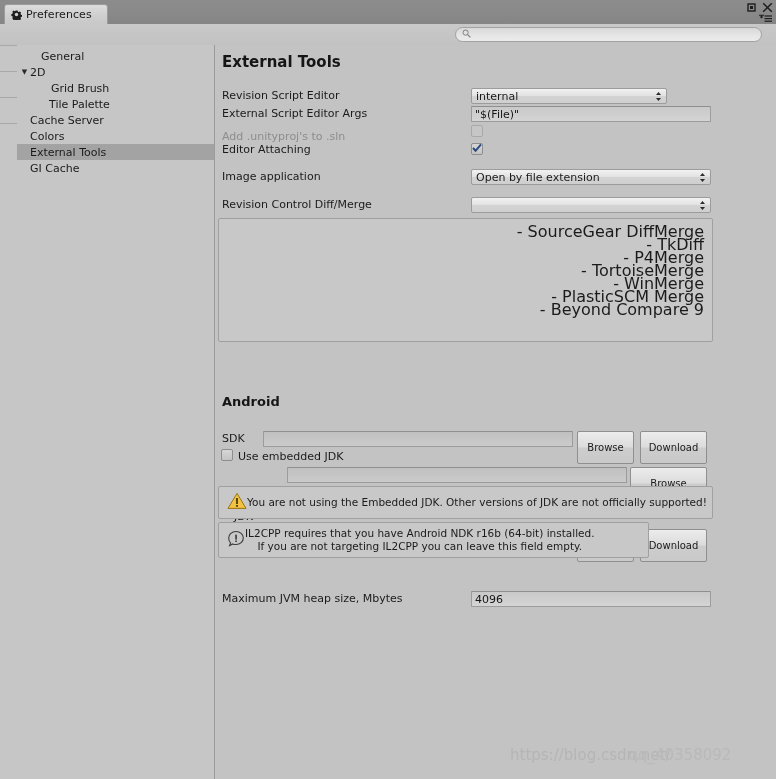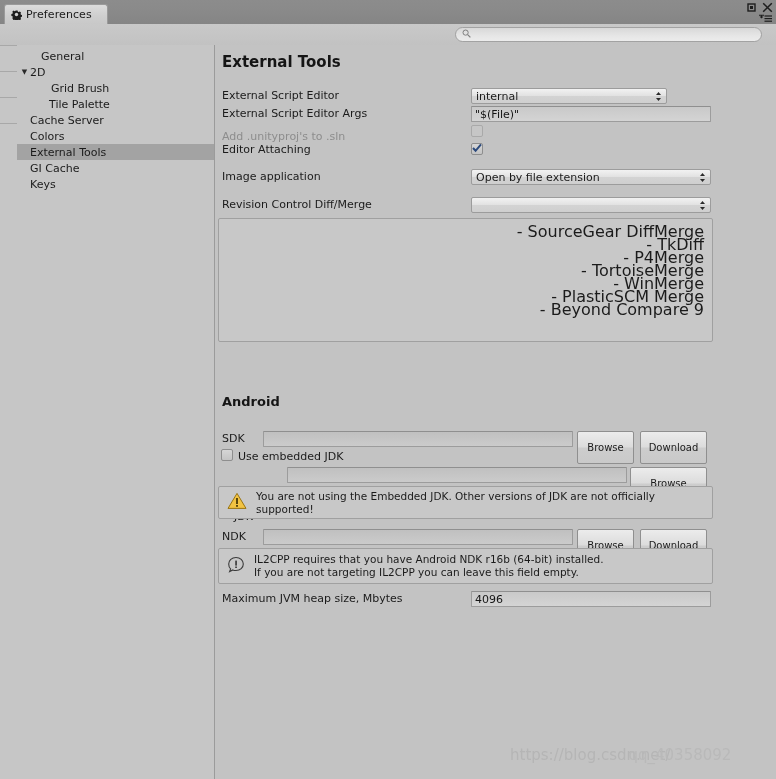--- a/index.html
+++ b/index.html
@@ -100,21 +100,21 @@
   }
   .helpbox{
     box-sizing:border-box;position:absolute;
     background:#c8c8c8;border:1px solid #a0a0a0;border-radius:2px;
   }
   .helpbox .htxt{font-size:11px;color:#1b1b1b;line-height:13px;}
   .tool-line{padding-left:66px;font-size:16px;line-height:13px;color:#1b1b1b;text-align:right;}
   .msgbox{
     box-sizing:border-box;position:absolute;
     background:#c8c8c8;border:1px solid #a0a0a0;border-radius:2px;
-    display:flex;align-items:center;gap:9px;padding-left:8px;
+    display:flex;align-items:center;padding-left:8px;
   }
   .msgbox .mtxt{font-size:10.5px;color:#1b1b1b;line-height:13px;}
   #section-android{position:absolute;left:7px;top:349px;font-size:13px;font-weight:bold;color:#151515;}
   #watermark{
     position:absolute;left:510px;top:746px;
     font-size:15px;color:#b5b5b5;
     font-family:"DejaVu Sans","Liberation Sans",sans-serif;
     white-space:nowrap;pointer-events:none;
   }
   #watermark .ov{margin-left:-42px;color:#b9b9b9;}
@@ -199,31 +199,28 @@
       </div>
       <div class="tree-item" style="padding-left:13px;">
         <span>Colors</span>
       </div>
       <div class="tree-item selected" style="padding-left:13px;">
         <span>External Tools</span>
       </div>
       <div class="tree-item" style="padding-left:13px;">
         <span>GI Cache</span>
       </div>
-      <div class="tree-item" style="padding-left:13px;">
-        <span>Keys</span>
-      </div>
     </div>
 
     <div id="main">
 
       <div id="page-title">External Tools</div>
 
       <div class="row" style="left:7px;top:43px;width:547px;">
-        <span class="lbl">External Script Editor</span>
+        <span class="lbl">Revision Script Editor</span>
       </div>
       <div class="popup" style="position:absolute;left:256px;top:43px;width:196px;">
         <span>internal</span>
         <span class="stepper">
           <svg width="7" height="11" viewBox="0 0 7 11">
               <path d="M3.5 1 L6 4 L1 4 Z" fill="#2b2b2b"></path>
               <path d="M3.5 10 L1 7 L6 7 Z" fill="#2b2b2b"></path>
             </svg>
         </span>
       </div>
@@ -334,21 +331,21 @@
       <div class="textfield empty" style="position:absolute;left:48px;top:484px;width:310px;">
         <span></span>
       </div>
       <div class="btn" style="position:absolute;left:362px;top:484px;width:57px;">
         <span>Browse</span>
       </div>
       <div class="btn" style="position:absolute;left:425px;top:484px;width:67px;">
         <span>Download</span>
       </div>
 
-      <div class="msgbox" style="left:3px;top:503px;width:495px;height:36px;">
+      <div class="msgbox" style="left:3px;top:477px;width:431px;height:36px;text-align:center;">
         <span>
           <svg width="18" height="18" viewBox="0 0 18 18">
             <path d="M9 1.5 C13.2 1.5 16.3 4.3 16.3 8 C16.3 11.7 13.2 14.5 9 14.5 C7.8 14.5 6.7 14.3 5.8 13.9 L2.6 15.6 L3.6 12.9 C2.3 11.7 1.7 10 1.7 8 C1.7 4.3 4.8 1.5 9 1.5 Z" fill="none" stroke="#3b3b3b" stroke-width="1.1"></path>
             <rect x="8.3" y="4.6" width="1.5" height="5" fill="#2b2b2b"></rect>
             <rect x="8.3" y="10.5" width="1.5" height="1.5" fill="#2b2b2b"></rect>
           </svg>
         </span>
         <span class="mtxt">
           <span>IL2CPP requires that you have Android NDK r16b (64-bit) installed.</span><br>
           <span>If you are not targeting IL2CPP you can leave this field empty.</span>

